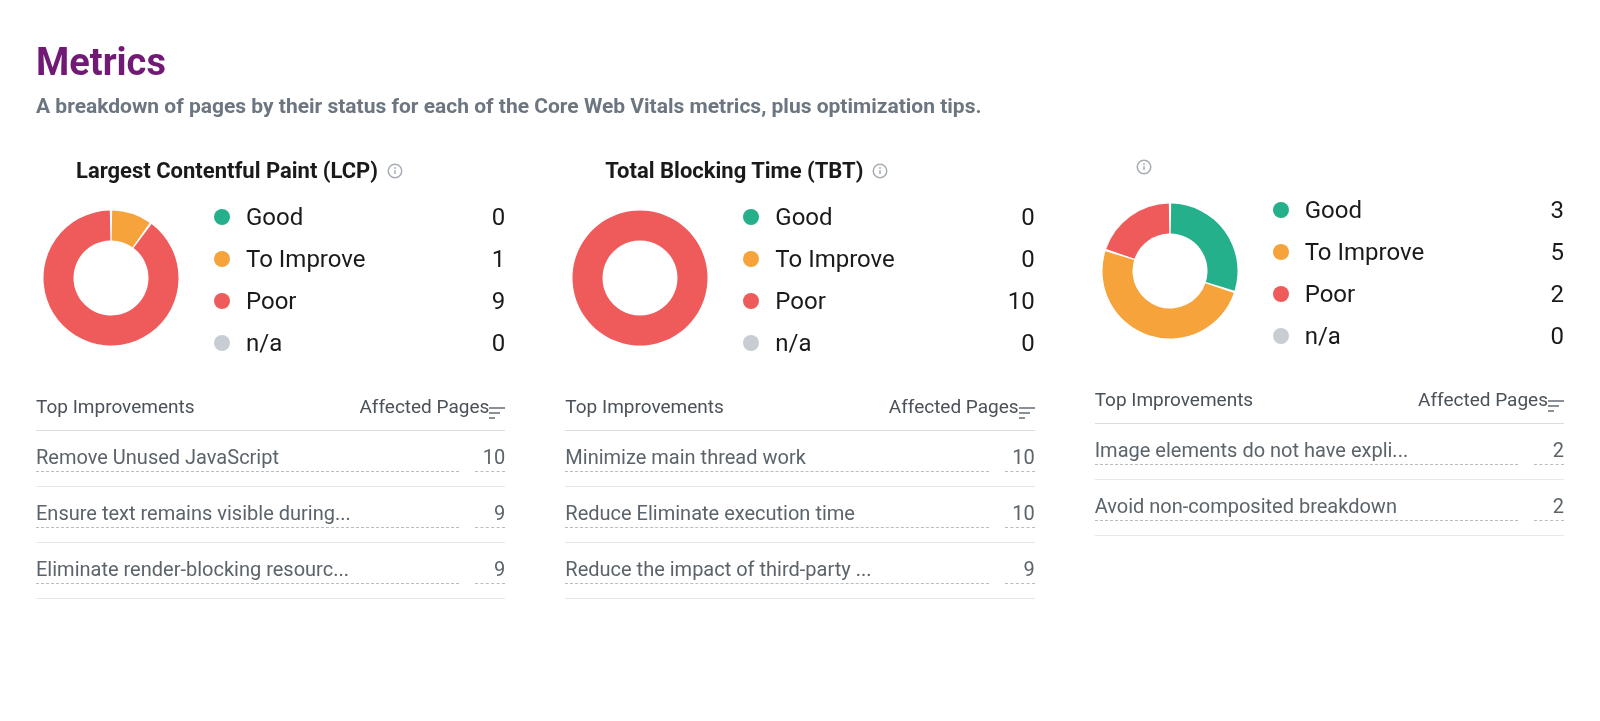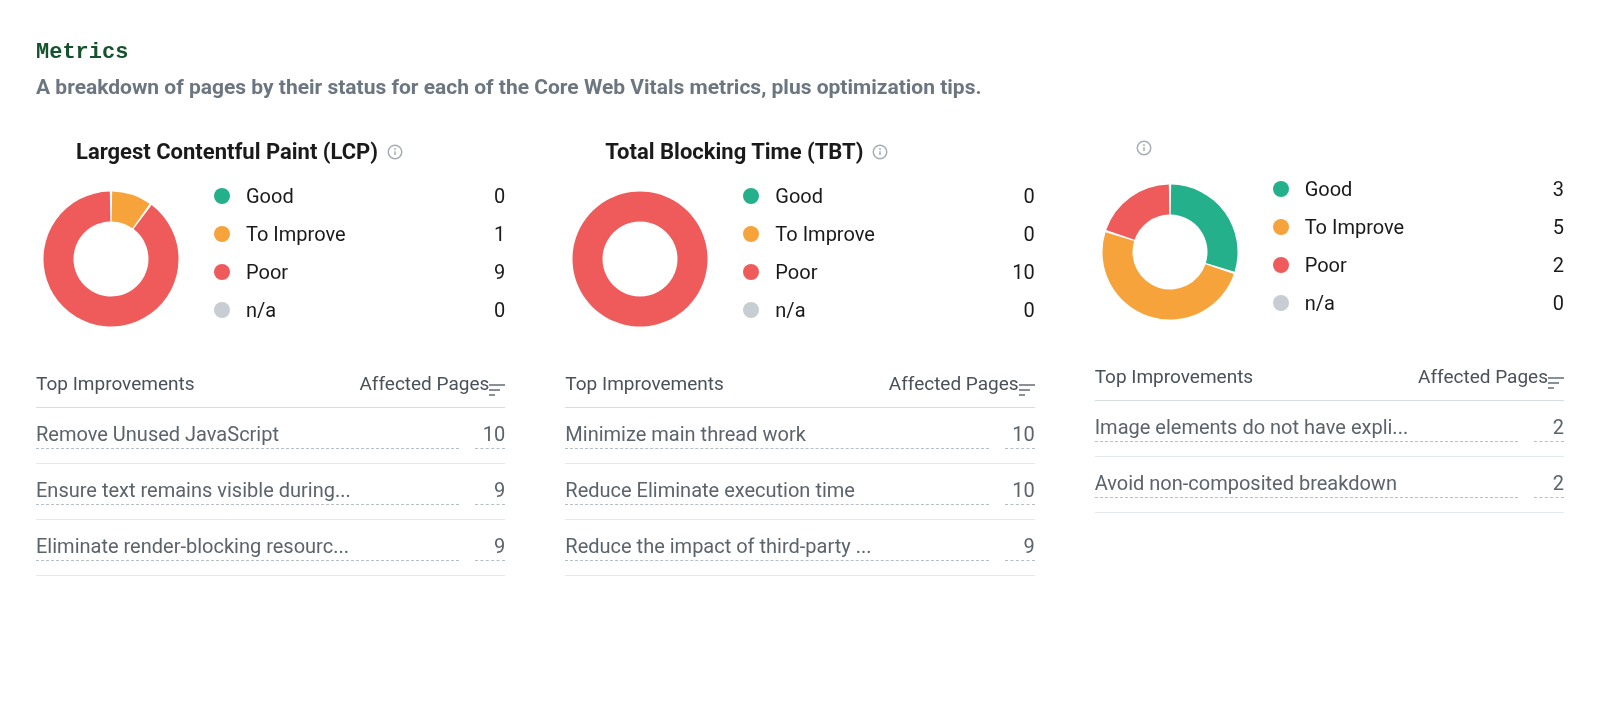--- a/index.html
+++ b/index.html
@@ -4,25 +4,24 @@
 <style>
   * { box-sizing: border-box; margin: 0; padding: 0; }
   body {
     font-family: -apple-system, BlinkMacSystemFont, "Segoe UI", Roboto, Helvetica, Arial, sans-serif;
     color: #1a1a1a;
     background: #fff;
     padding: 40px 36px;
     width: 1600px;
   }
   h1.page-title {
-    font-size: 22px;
+    font-size: 38px;
     font-weight: 700;
     margin-bottom: 10px;
-    color: #14532d;
-    font-family: Liberation Mono, monospace;
+    color: #701a75;
   }
   p.subtitle {
     font-size: 21px;
     color: #6c7680;
     margin-bottom: 40px;
     font-weight: bold;
   }
   .cards {
     display: flex;
     gap: 60px;
@@ -62,21 +61,21 @@
     height: 150px;
     flex-shrink: 0;
   }
   .legend {
     flex: 1;
     display: grid;
     grid-template-columns: 22px 1fr auto;
     column-gap: 10px;
     row-gap: 14px;
     align-items: center;
-    font-size: 20px;
+    font-size: 24px;
     color: #1a1a1a;
   }
   .legend .dot {
     width: 16px;
     height: 16px;
     border-radius: 50%;
     display: inline-block;
   }
   .legend .label { white-space: nowrap; }
   .legend .val { text-align: right; min-width: 24px; }

